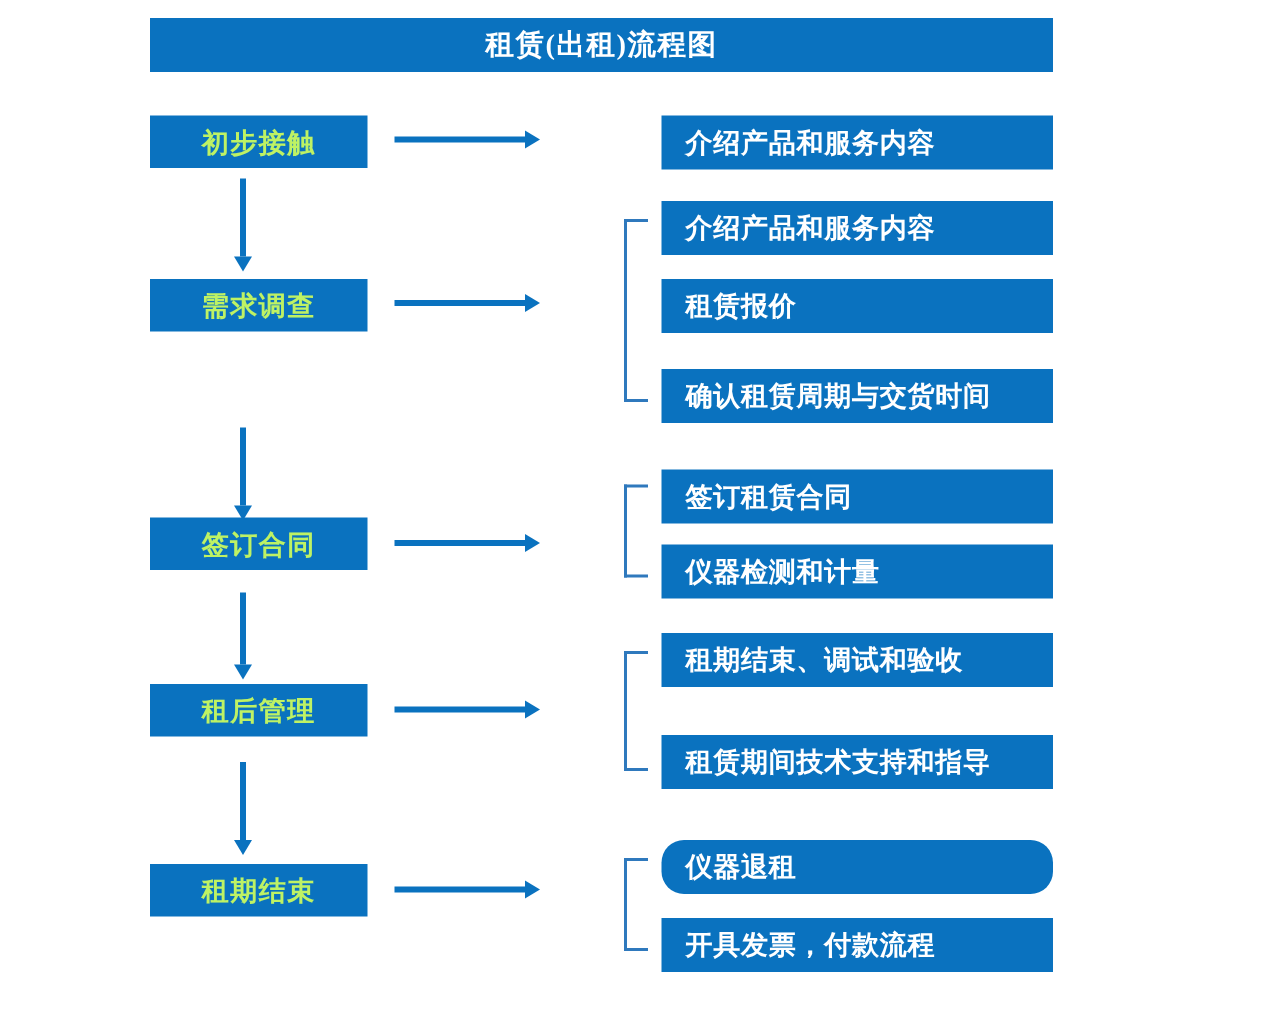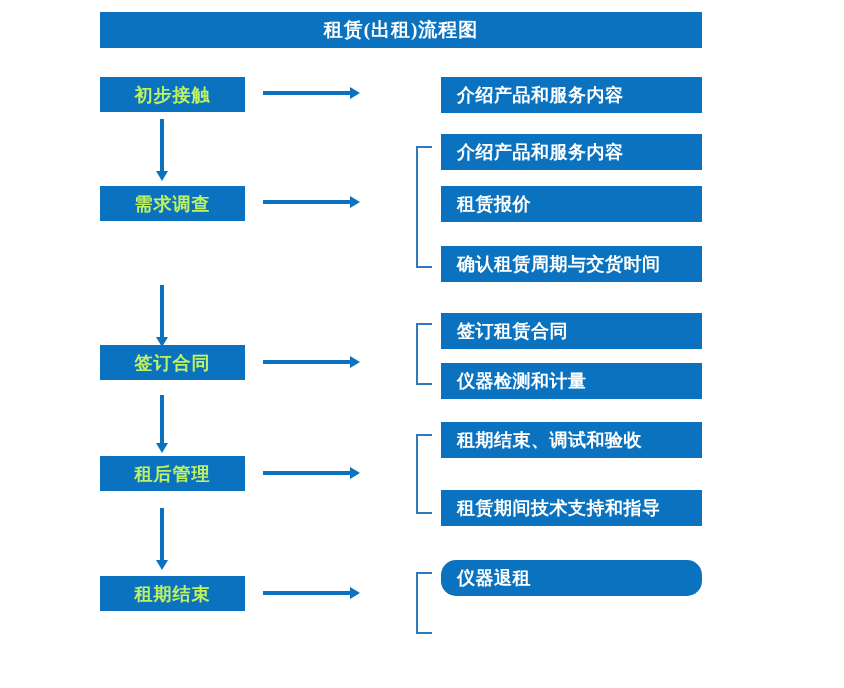--- a/index.html
+++ b/index.html
@@ -205,14 +205,15 @@
 
   <div class="arrow-h" style="left:263px; top:585px; width:97px;">
     <div class="shaft" style="width:88px;"></div>
     <div class="head" style="left:87px;"></div>
   </div>
 
   <div class="bracket" style="left:416px; top:572px; height:62px;"></div>
 
   <div class="detail-box" style="top:560px;border-radius:15px;">仪器退租</div>
 
+  <div class="detail-box" style="top:612px;">开具发票，付款流程</div>
 
 </div>
 
 </body></html>

